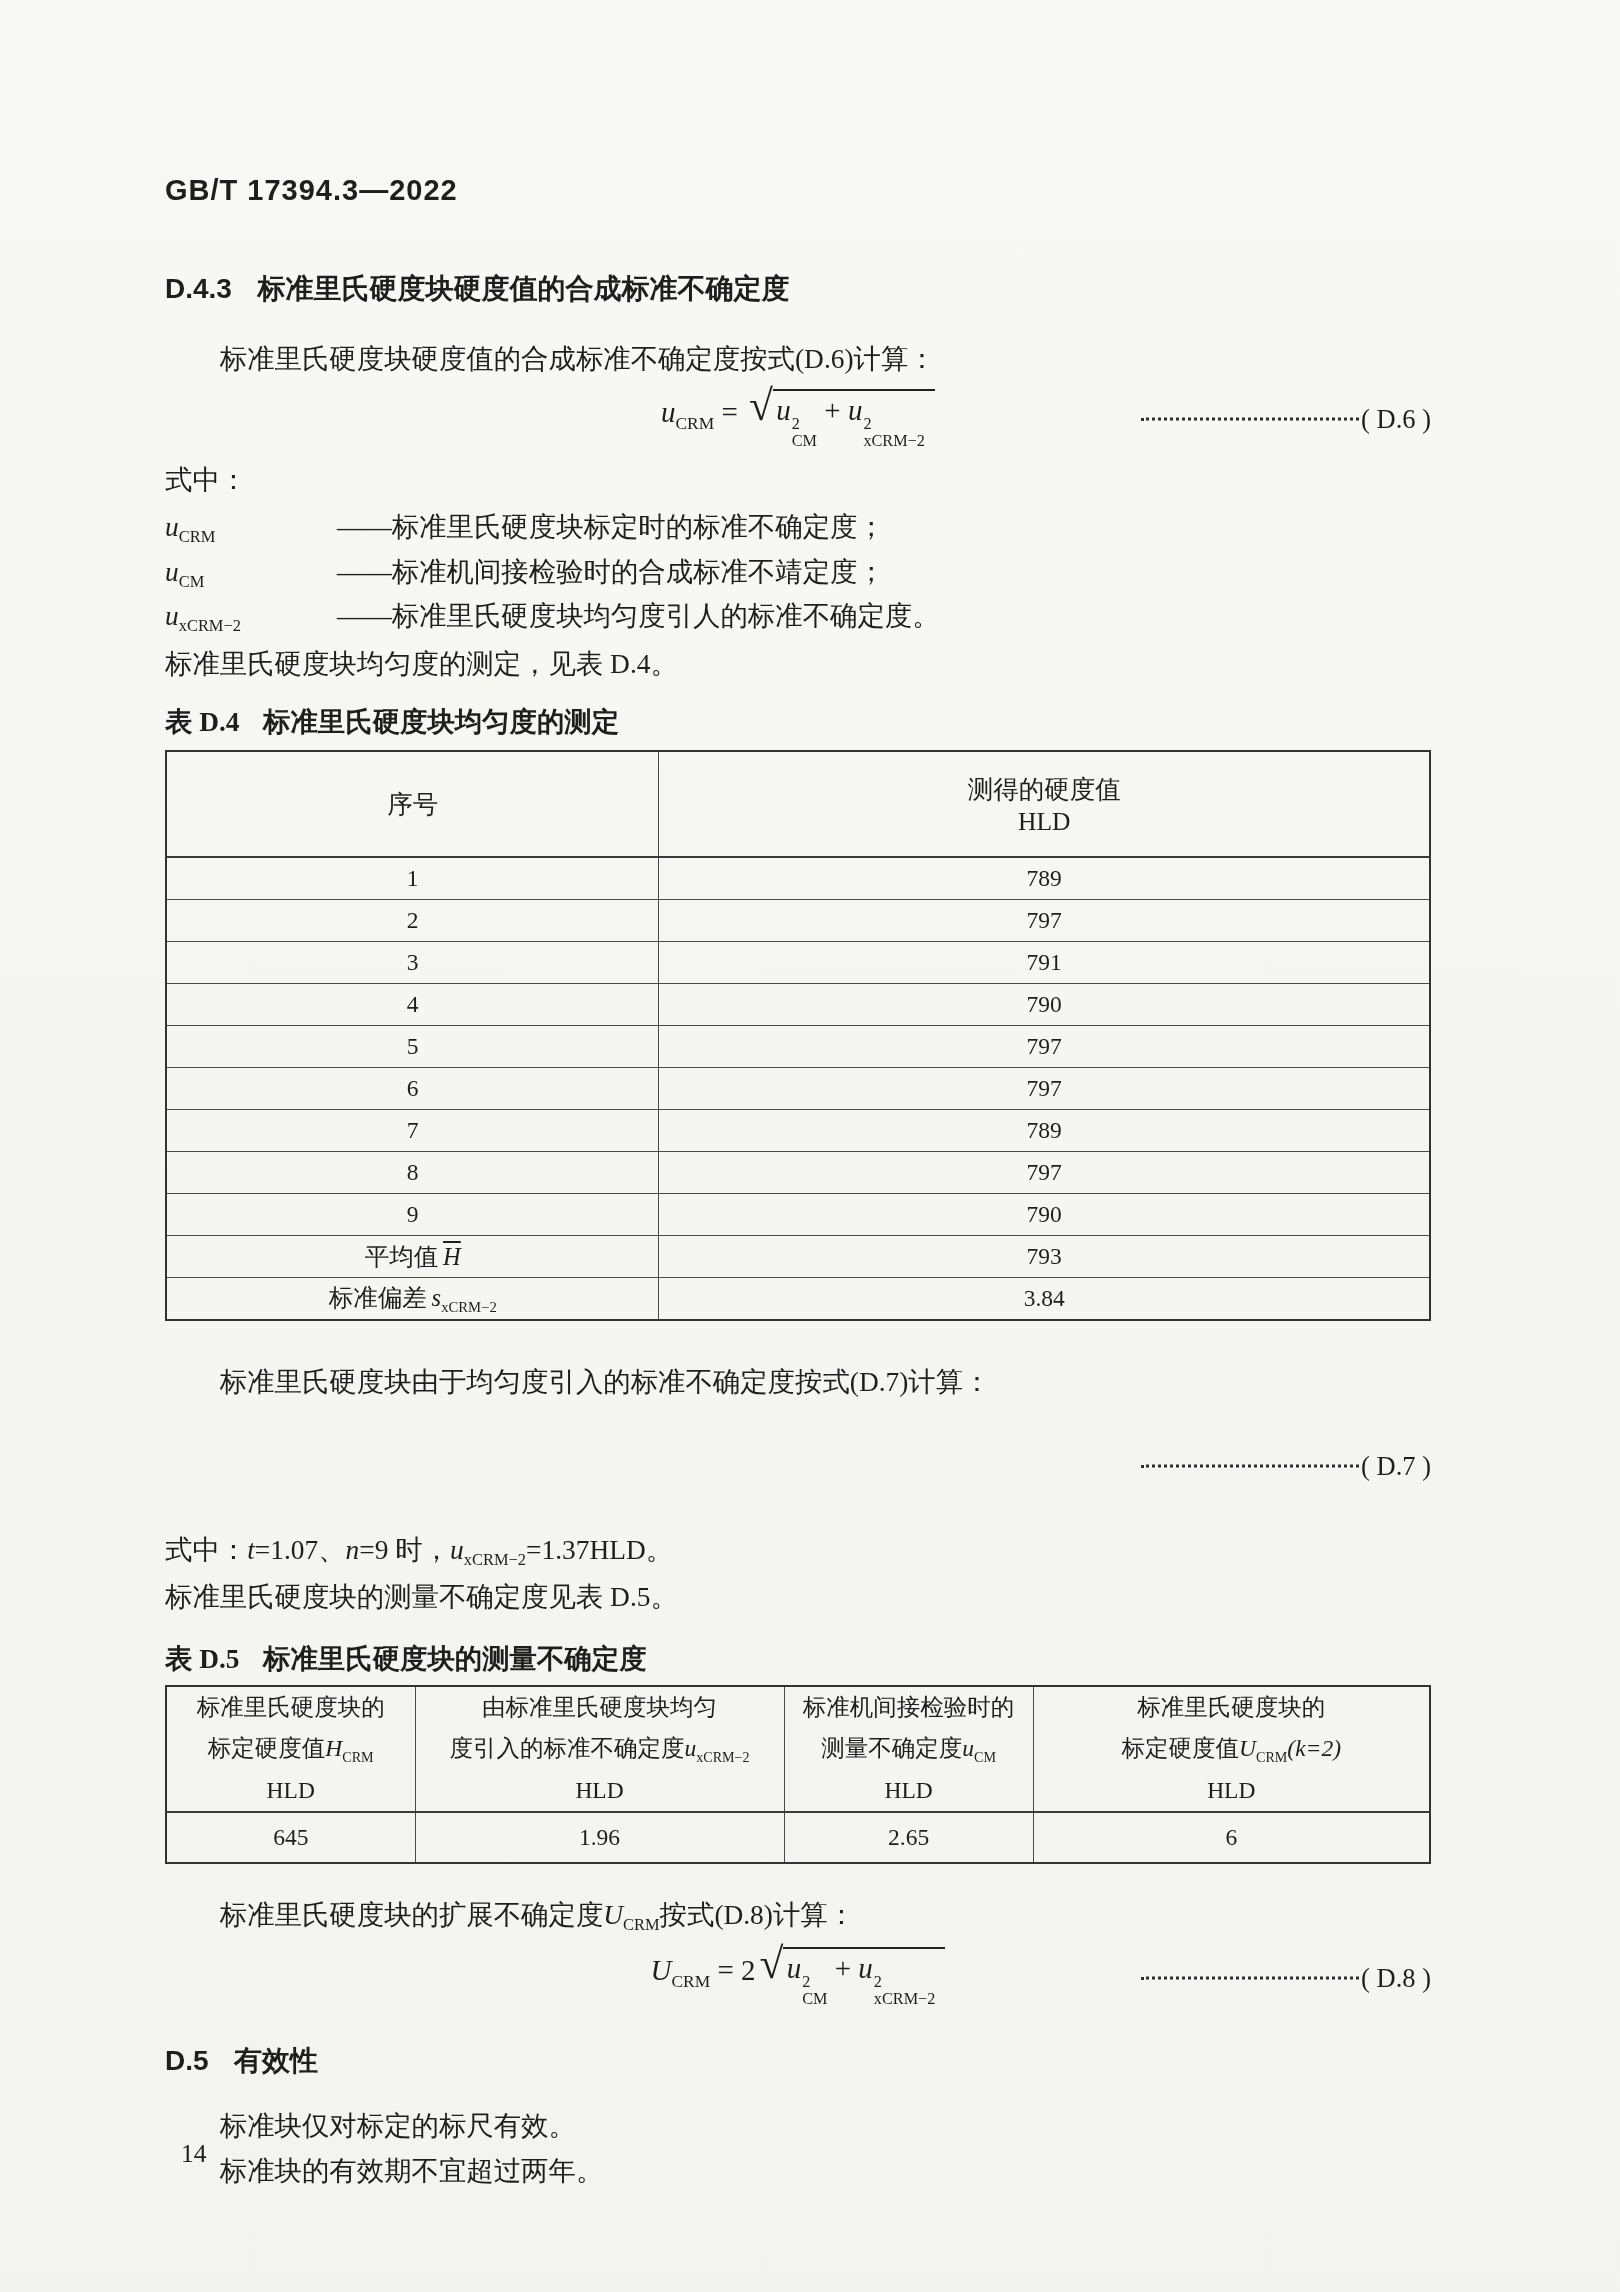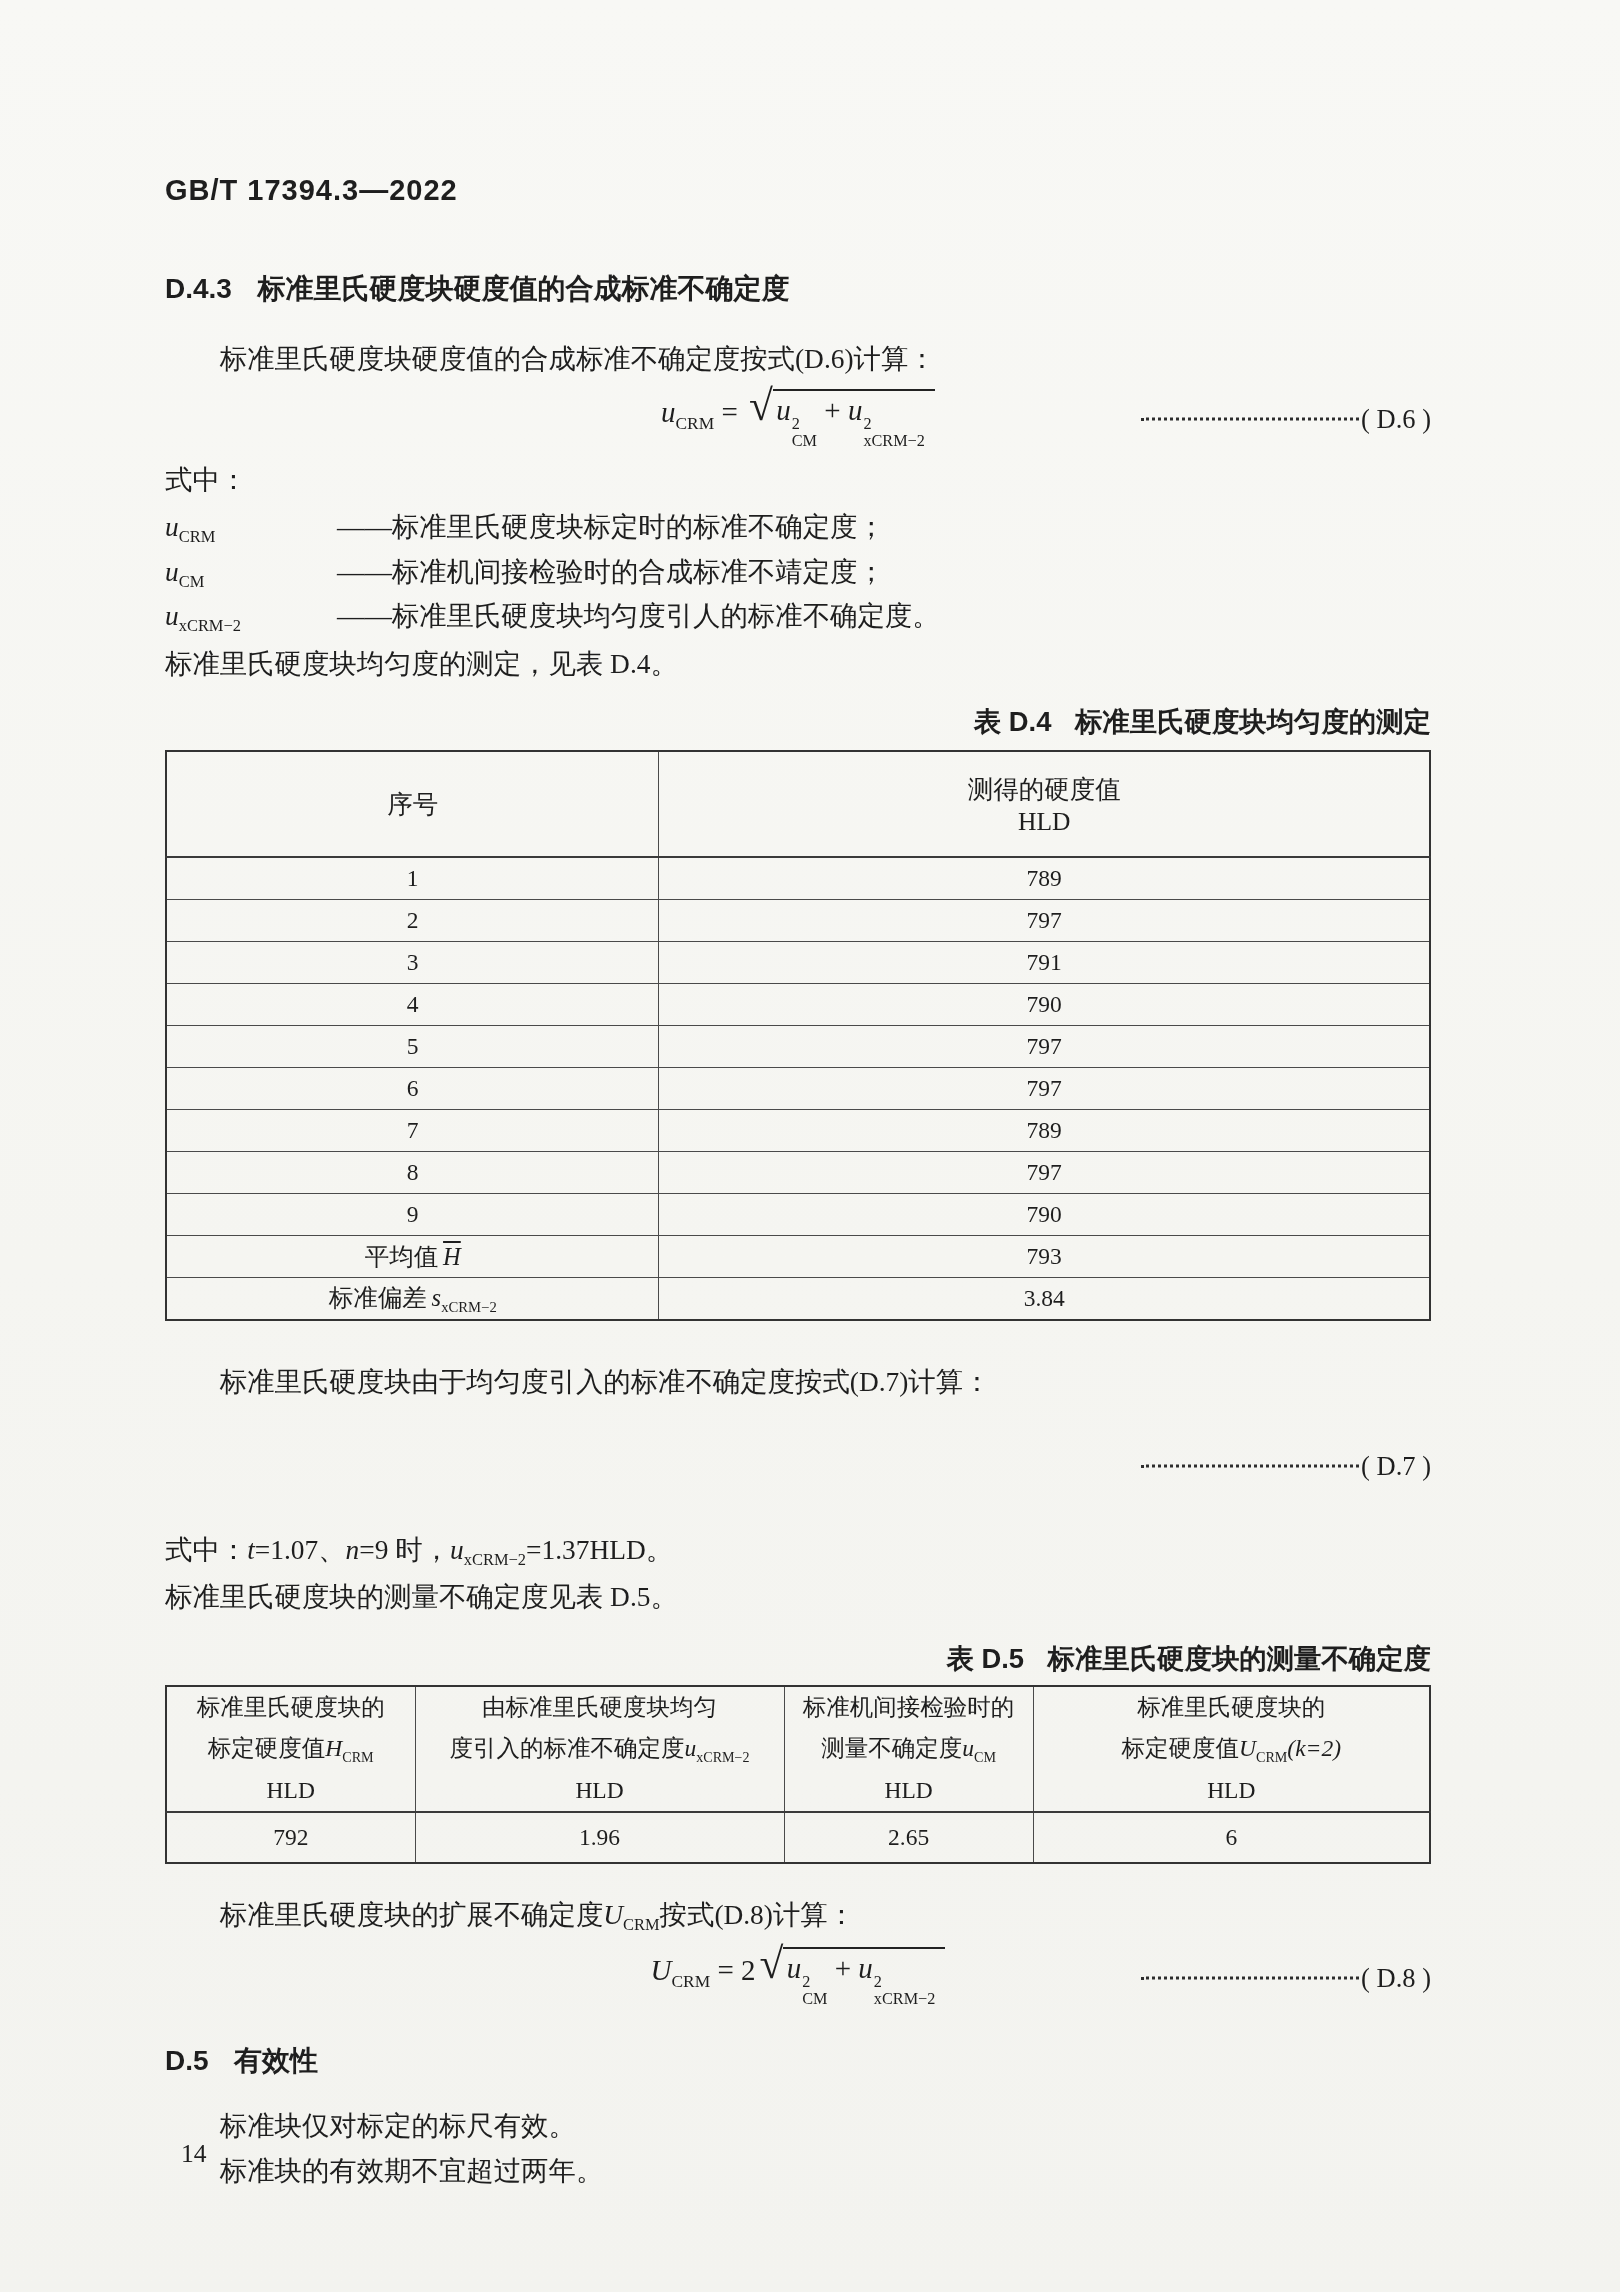--- a/index.html
+++ b/index.html
@@ -33,21 +33,21 @@
   
   .frac{display:inline-flex;flex-direction:column;align-items:center;vertical-align:middle;margin:0 3.9px;}
   .frac .num{padding:0 9.8px 5.9px 9.8px;border-bottom:2.5px solid #222;}
   .frac .den{padding-top:5.9px;}
   .ol{border-top:2px solid #222;padding:1px 2.9px 0 1px;}
   
   .defs{margin-top:5.9px;}
   .def-row{display:flex;align-items:baseline;line-height:1.57;}
   .def-sym{flex:0 0 172px;}
   
-  .tbl-title{margin-top:19.6px;text-align:right;font-size:27.4px;}
+  .tbl-title{margin-top:19.6px;text-align:left;font-size:27.4px;font-family:Liberation Serif, serif;}
   .tbl-title .tp{margin-right:23.5px;}
   table{border-collapse:collapse;width:100%;table-layout:fixed;}
   .tbl{margin-top:9.8px;}
   table,td,th{border:1px solid #4a4a4a;padding-left:32px;}
   table{border-width:2.9px;border-color:#333;}
   td,th{text-align:center;vertical-align:middle;font-weight:normal;padding:0;}
   .t4 th{height:104px;font-size:25.5px;}
   .t4 td{height:41px;font-size:23.5px;}
   .t4 .hdr-sep{border-bottom:2.5px solid #3a3a3a;}
   .t4 .label-cell{font-size:24.5px;}
@@ -223,21 +223,21 @@
         </th>
         <th>
           <div>标准里氏硬度块的</div>
           <div><span>标定硬度值</span><span class="var">U</span><sub class="rsub">CRM</sub><span class="var">(k=2)</span></div>
           <div>HLD</div>
         </th>
       </tr>
     </thead>
     <tbody>
       <tr>
-        <td>792</td>
+        <td>645</td>
         <td>1.96</td>
         <td>2.65</td>
         <td>6</td>
       </tr>
     </tbody>
   </table>
 
   <p class="para"><span>标准里氏硬度块的扩展不确定度</span><span class="var">U</span><sub class="rsub">CRM</sub><span>按式(D.8)计算：</span></p>
 
   <div class="eq-row">

